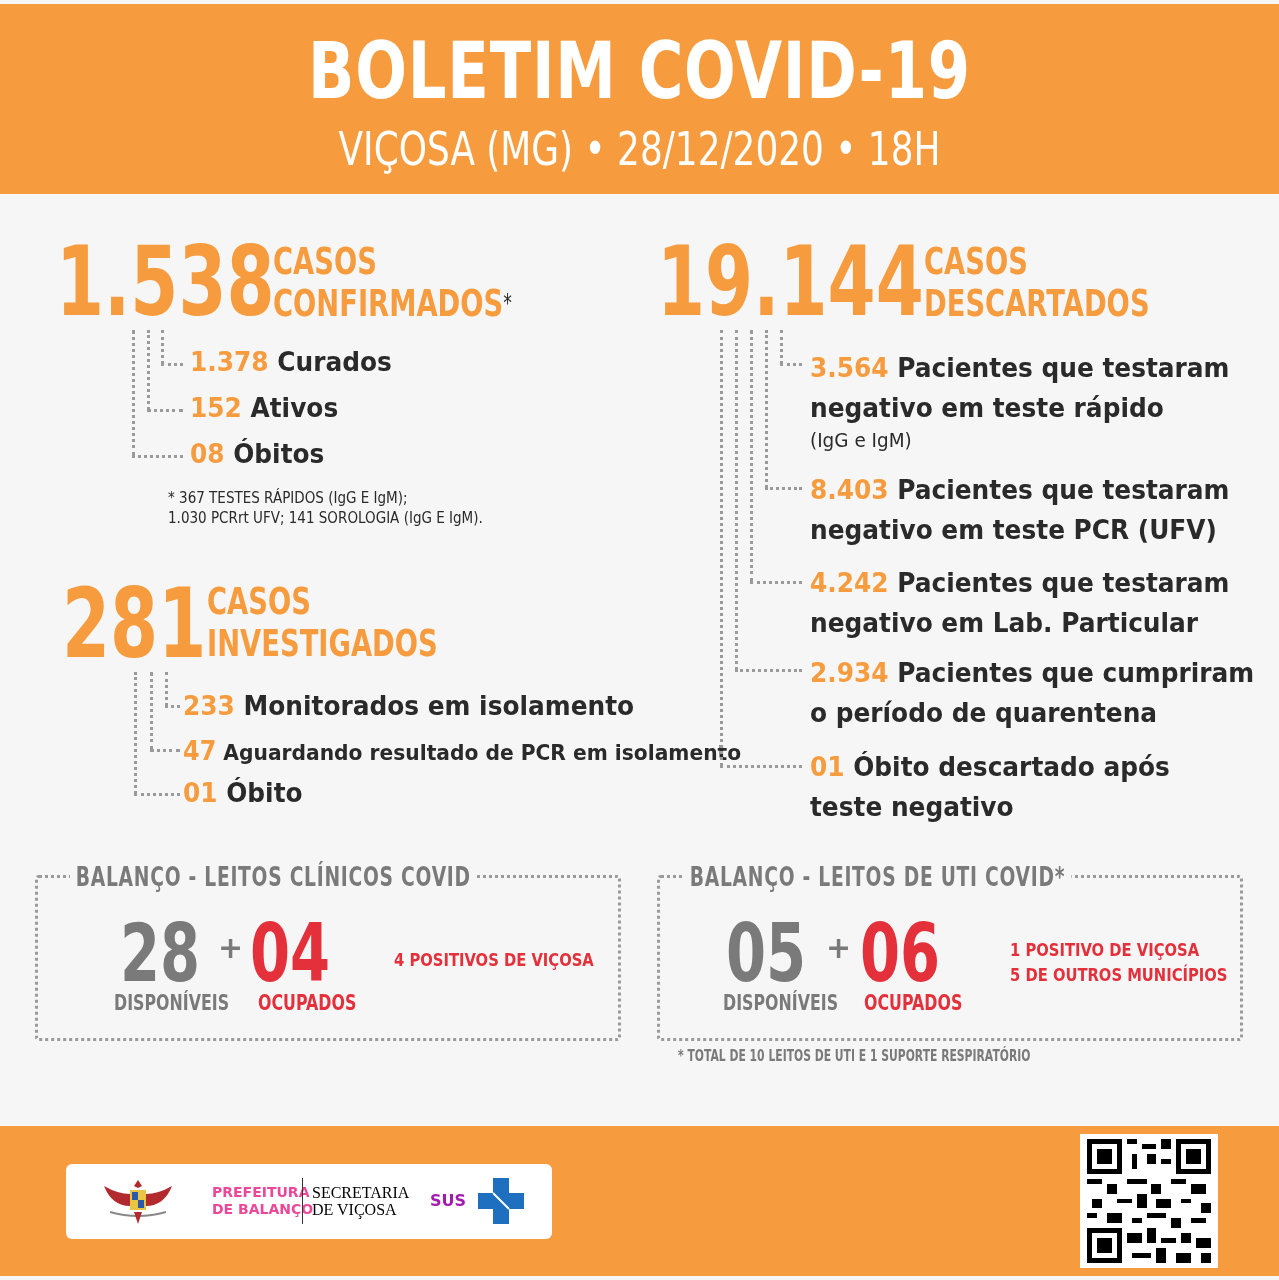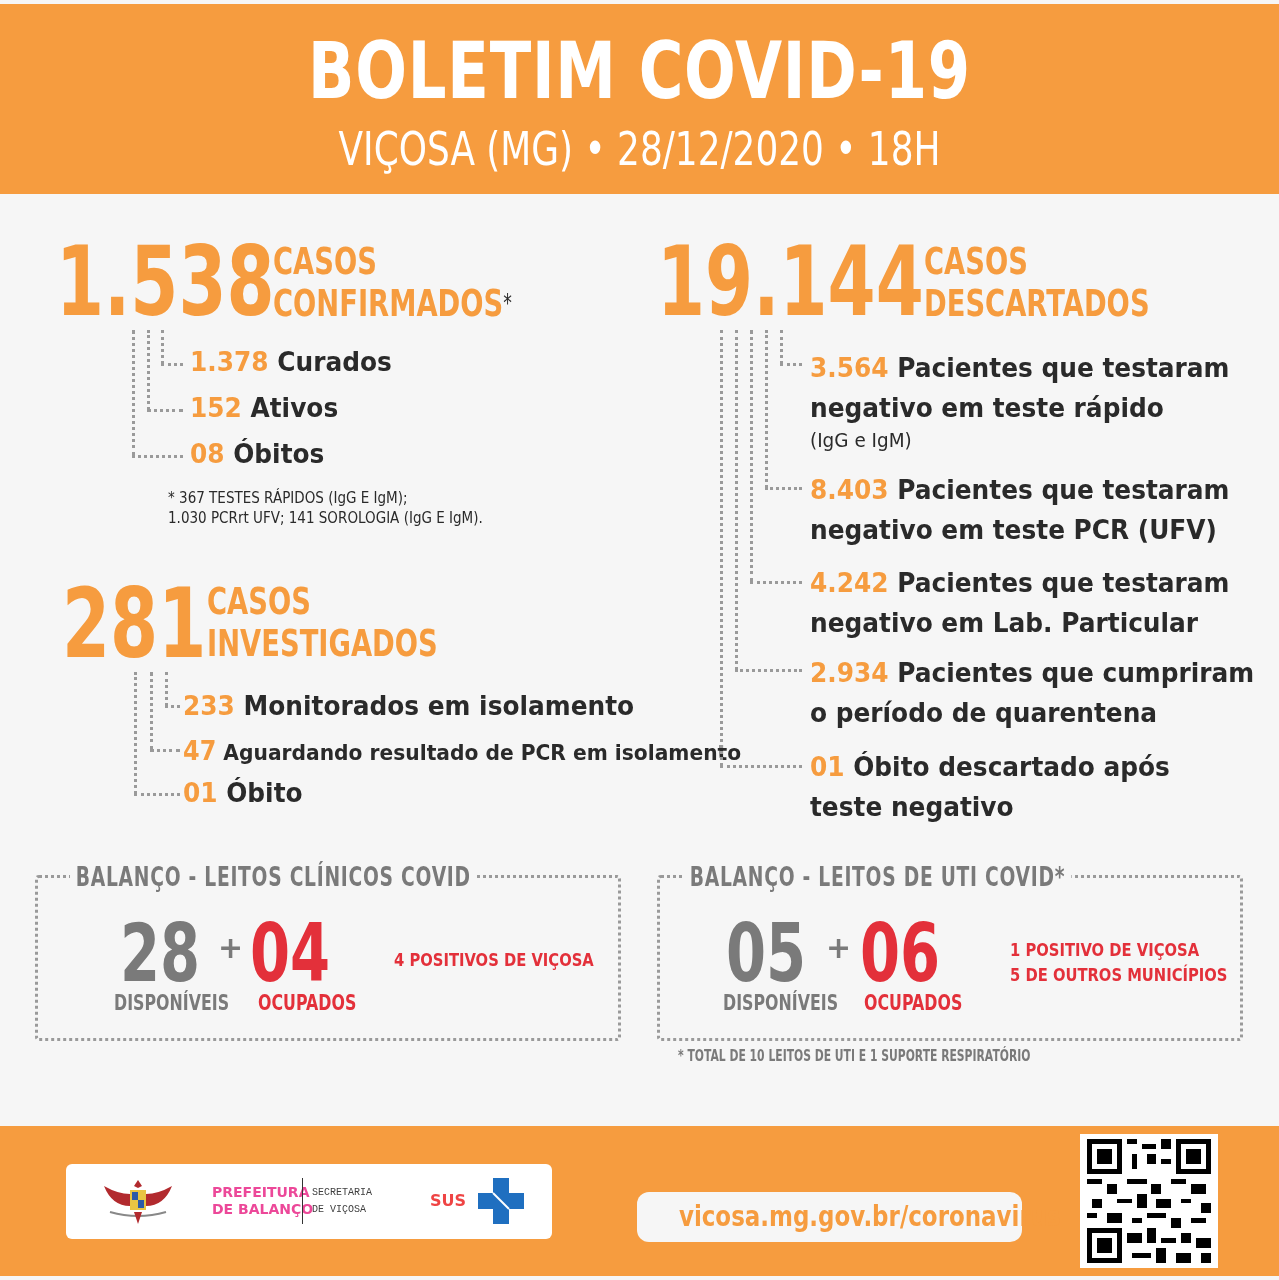--- a/index.html
+++ b/index.html
@@ -35,22 +35,22 @@
   .plus { position: absolute; font-family: "DejaVu Sans", sans-serif; font-weight: 700; font-size: 30px; color: #7a7a7a; }
   .bedlabel { position: absolute; font-family: "DejaVu Sans", sans-serif; font-weight: 700; font-size: 22px; transform: scaleX(0.72); transform-origin: left top; white-space: nowrap; }
   .bednote { position: absolute; font-family: "DejaVu Sans", sans-serif; font-weight: 700; font-size: 18px; color: #e3303a; transform: scaleX(0.82); transform-origin: left top; white-space: nowrap; line-height: 25px; }
   .footnote { position: absolute; left: 678px; top: 1047px; font-family: "DejaVu Sans", sans-serif; font-weight: 700; font-size: 15px; color: #7a7a7a; transform: scaleX(0.72); transform-origin: left top; white-space: nowrap; }
 
   
   .footer { position: absolute; left: 0; top: 1126px; width: 1279px; height: 150px; background: #f69c3f; }
   .logobox { position: absolute; left: 66px; top: 38px; width: 486px; height: 75px; background: #fff; border-radius: 6px; }
   .pref { position: absolute; left: 118px; top: 20px; font-family: "DejaVu Sans", sans-serif; font-weight: 700; font-size: 14px; line-height: 17px; color: #ec4899; white-space: nowrap; margin-left: 28px; }
   .divider { position: absolute; left: 236px; top: 14px; width: 1px; height: 46px; background: #333; }
-  .sec { position: absolute; left: 246px; top: 20px; font-family: Liberation Mono, monospace; font-size: 10px; line-height: 17px; color: #404040; white-space: nowrap; }
-  .sus { position: absolute; left: 364px; top: 27px; font-family: "DejaVu Sans", sans-serif; font-weight: 700; font-size: 16px; color: #ef4444; }
+  .sec { position: absolute; left: 246px; top: 20px; font-family: Liberation Serif, serif; font-size: 16px; line-height: 17px; color: #000000; white-space: nowrap; }
+  .sus { position: absolute; left: 364px; top: 27px; font-family: "DejaVu Sans", sans-serif; font-weight: 700; font-size: 16px; color: #a21caf; }
   .acesse { position: absolute; left: 640px; width: 380px; top: 30px; text-align: center; font-family: "DejaVu Sans", sans-serif; font-weight: 700; font-size: 24px; color: #fff; }
   .urlpill { position: absolute; left: 637px; top: 66px; width: 385px; height: 50px; background: #f6f6f6; border-radius: 12px; text-align: center; }
   .urlpill span { display: inline-block; font-family: "DejaVu Sans", sans-serif; font-weight: 700; font-size: 28px; line-height: 50px; color: #f69c3f; transform: scaleX(0.82); white-space: nowrap; }
   .qr { position: absolute; left: 1080px; top: 8px; width: 138px; height: 134px; background: #fff; padding: 5px; }
 </style>
 </head>
 <body>
 
 <div class="header">
   <div class="title">BOLETIM COVID-19</div>
@@ -205,23 +205,20 @@
       <div>DE VIÇOSA</div>
     </div>
     <div class="sus">SUS</div>
     <svg style="position:absolute; left:412px; top:14px;" width="46" height="46" viewBox="0 0 46 46">
       <rect x="15" y="0" width="16" height="46" fill="#1f6fc0"></rect>
       <rect x="0" y="15" width="46" height="16" fill="#1f6fc0"></rect>
       <path d="M15 15 L31 31" stroke="#fff" stroke-width="2"></path>
     </svg>
   </div>
 
-  <div class="urlpill">
-    <span>vicosa.mg.gov.br/coronavirus</span>
-  </div>
 
   <div class="qr">
     <svg width="128" height="124" viewBox="0 0 25 25" shape-rendering="crispEdges">
       <rect x="0" y="0" width="7" height="7" fill="#000"></rect>
         <rect x="1" y="1" width="5" height="5" fill="#fff"></rect>
         <rect x="2" y="2" width="3" height="3" fill="#000"></rect>
       <rect x="18" y="0" width="7" height="7" fill="#000"></rect>
         <rect x="19" y="1" width="5" height="5" fill="#fff"></rect>
         <rect x="20" y="2" width="3" height="3" fill="#000"></rect>
       <rect x="0" y="18" width="7" height="7" fill="#000"></rect>

